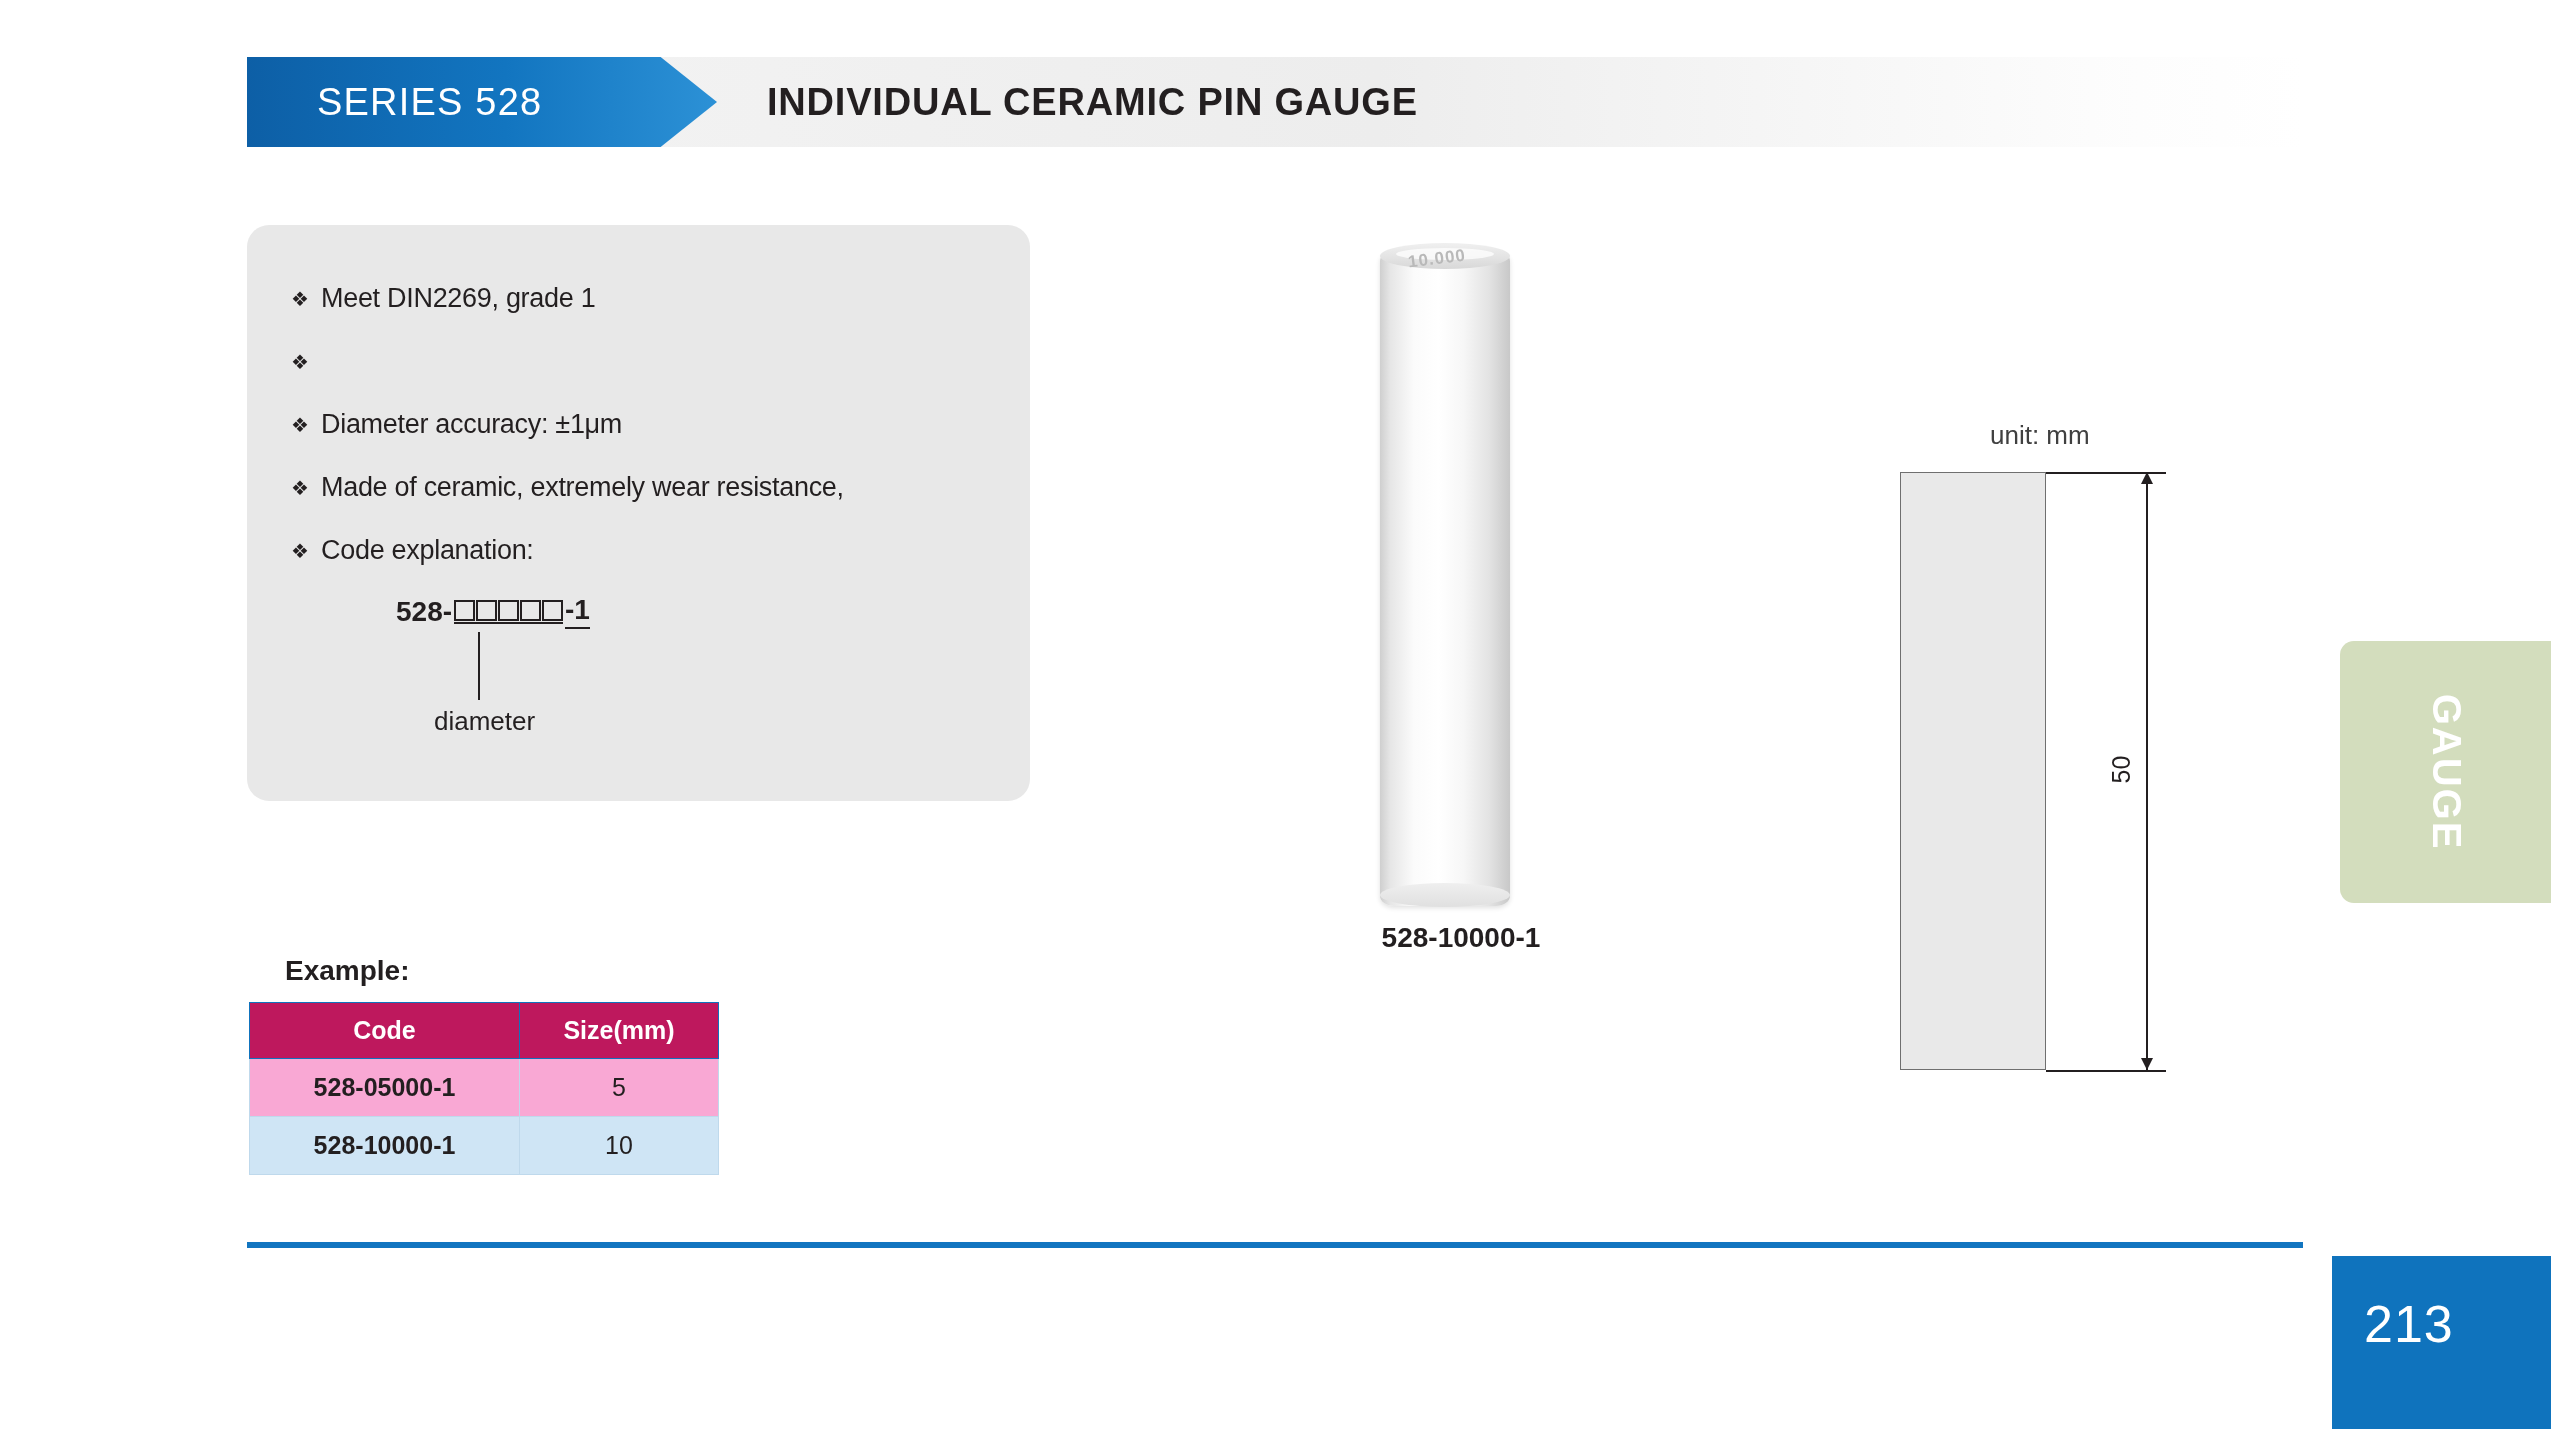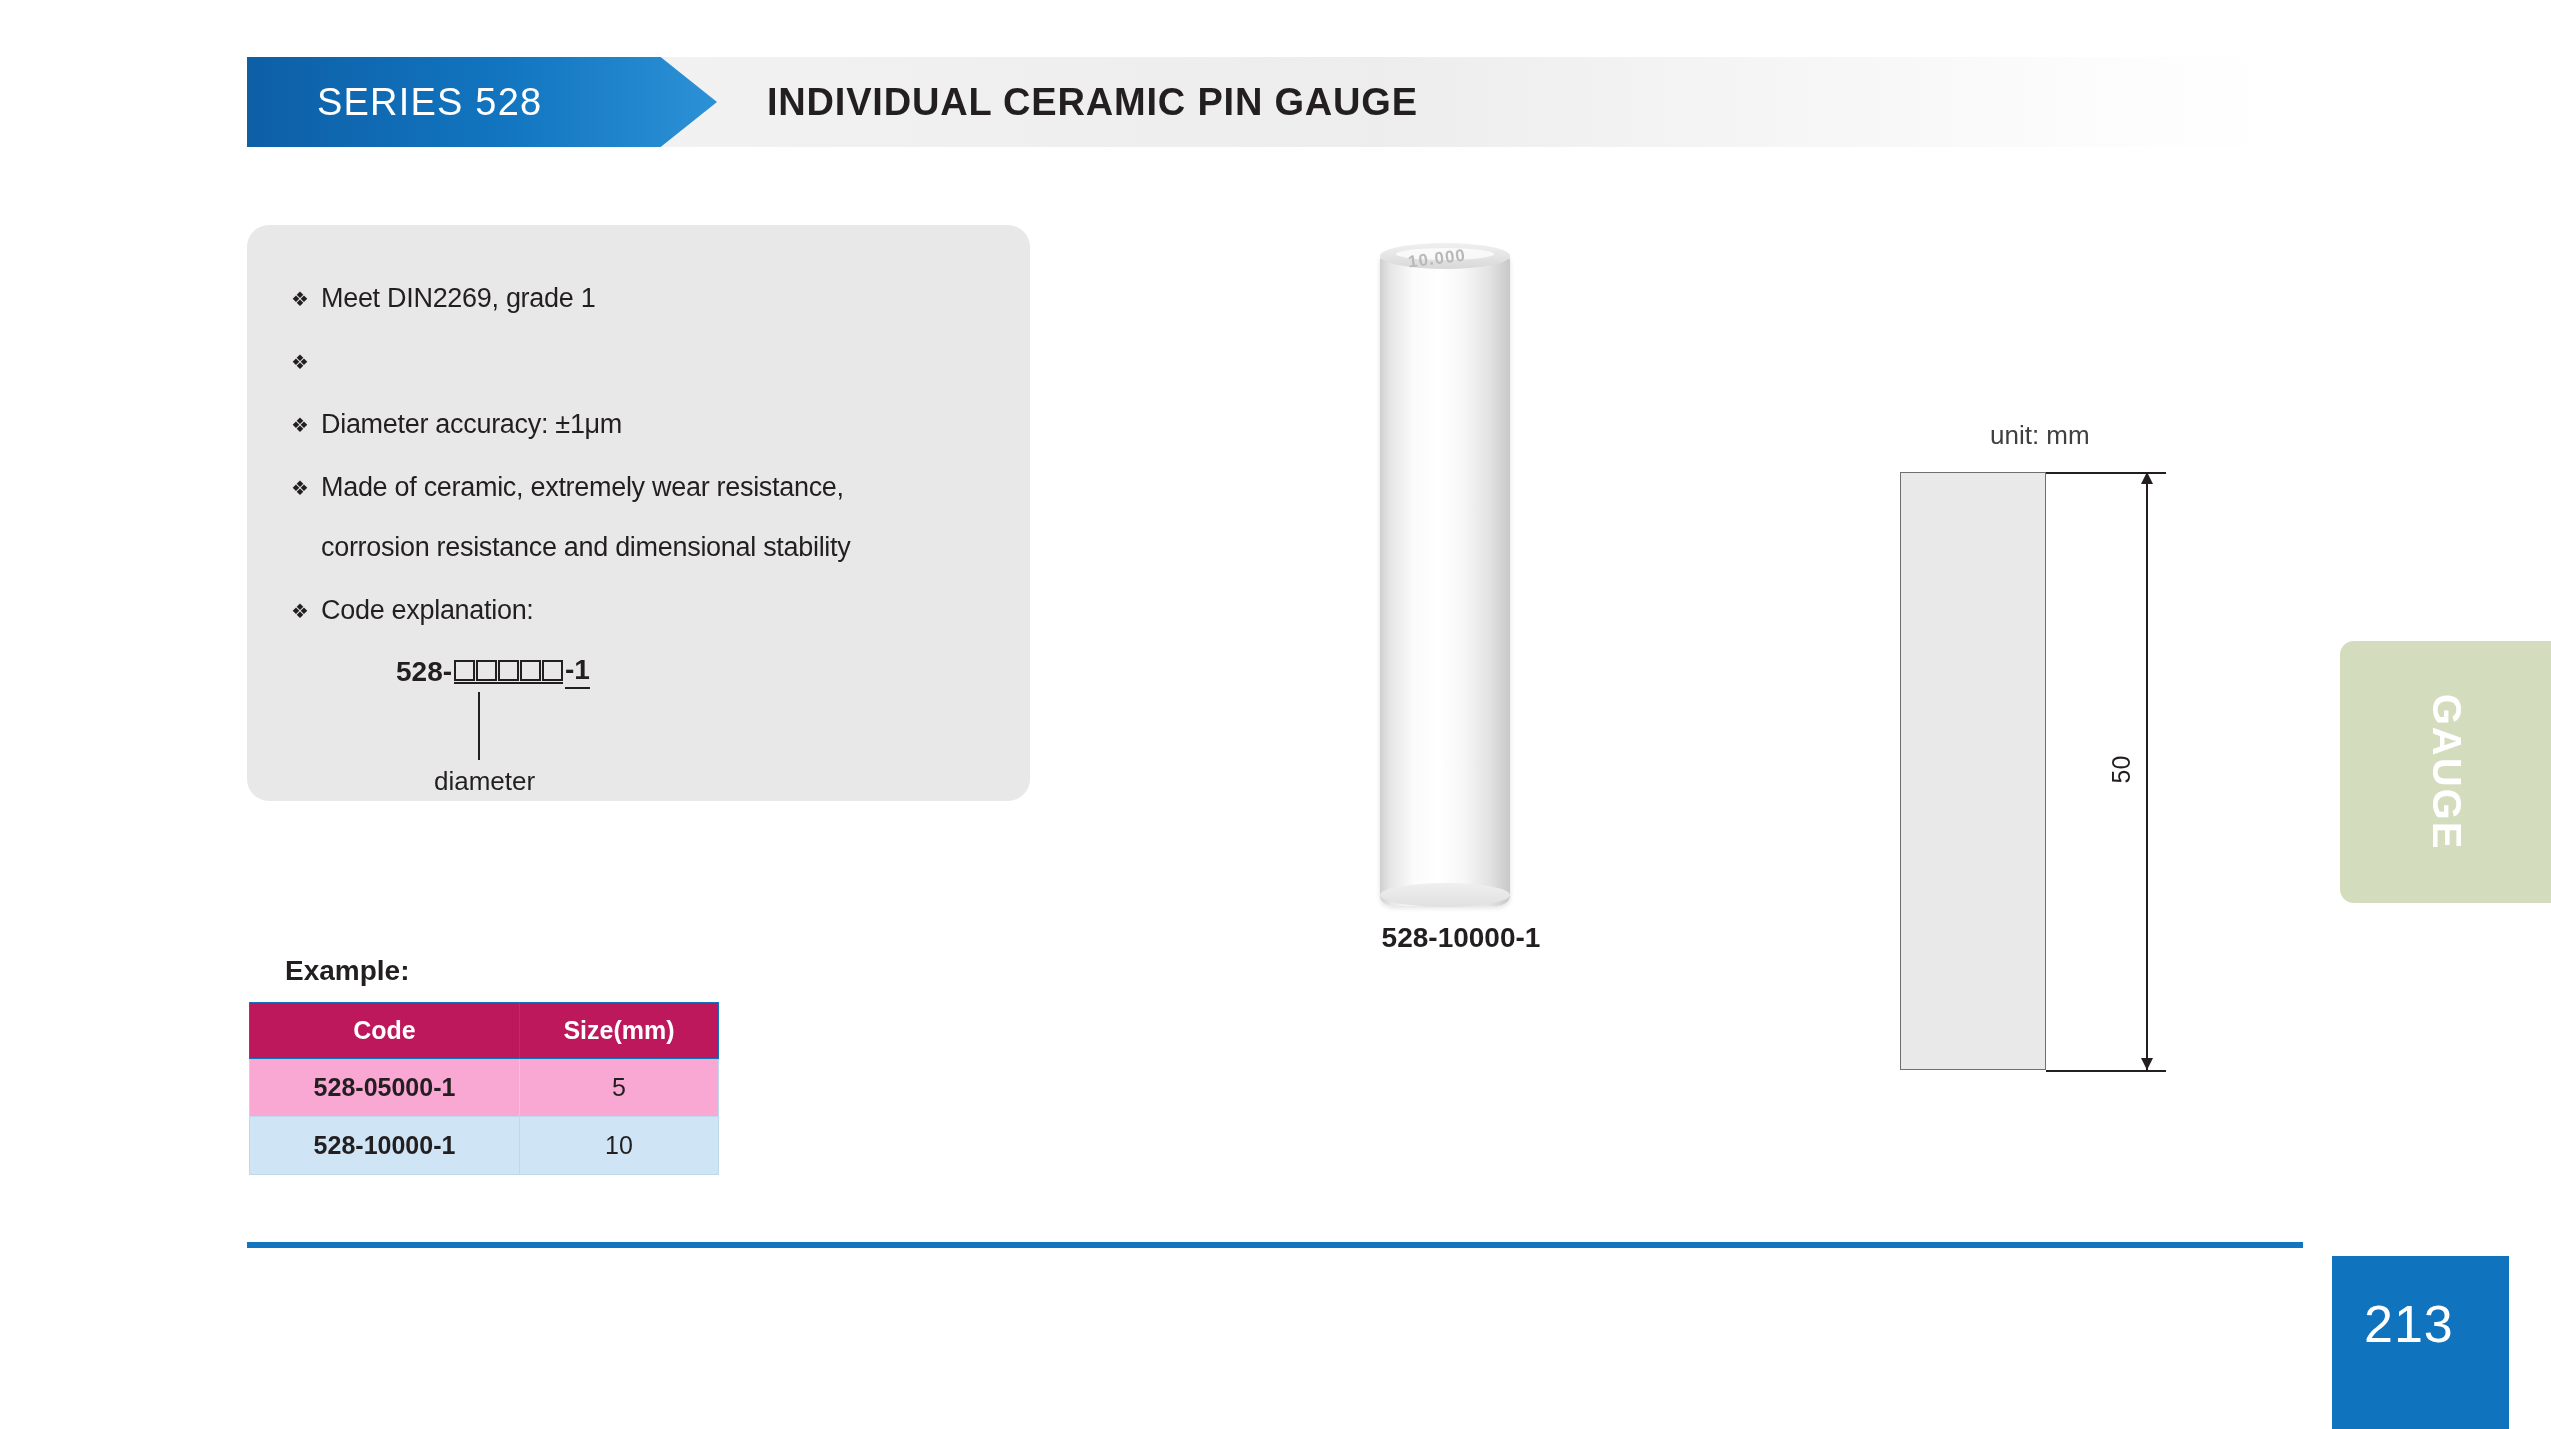--- a/index.html
+++ b/index.html
@@ -298,21 +298,21 @@
   
   .footer-rule {
     position: absolute;
     left: 247px; top: 1242px;
     width: 2056px; height: 6px;
     background: #1275c0;
   }
   .page-num-box {
     position: absolute;
     left: 2332px; top: 1256px;
-    width: 177px; height: 173px;
+    width: 219px; height: 173px;
     background: #0f73bd;
   }
   .page-num {
     position: absolute;
     left: 32px; top: 38px;
     font-size: 52px;
     color: #ffffff;
     letter-spacing: 1px;
   }
 </style>
@@ -342,21 +342,20 @@
 
     <div class="feature-row">
       <span class="feature-bullet">❖</span>
       <span class="feature-text">Diameter accuracy: ±1μm</span>
     </div>
 
     <div class="feature-row">
       <span class="feature-bullet">❖</span>
       <span class="feature-text">
         <span>Made of ceramic, extremely wear resistance,</span>
-        <span class="cont">corrosion resistance and dimensional stability</span>
       </span>
     </div>
 
     <div class="feature-row">
       <span class="feature-bullet">❖</span>
       <span class="feature-text">Code explanation:</span>
     </div>
 
     <div class="code-explain">
       <span class="code-line">

